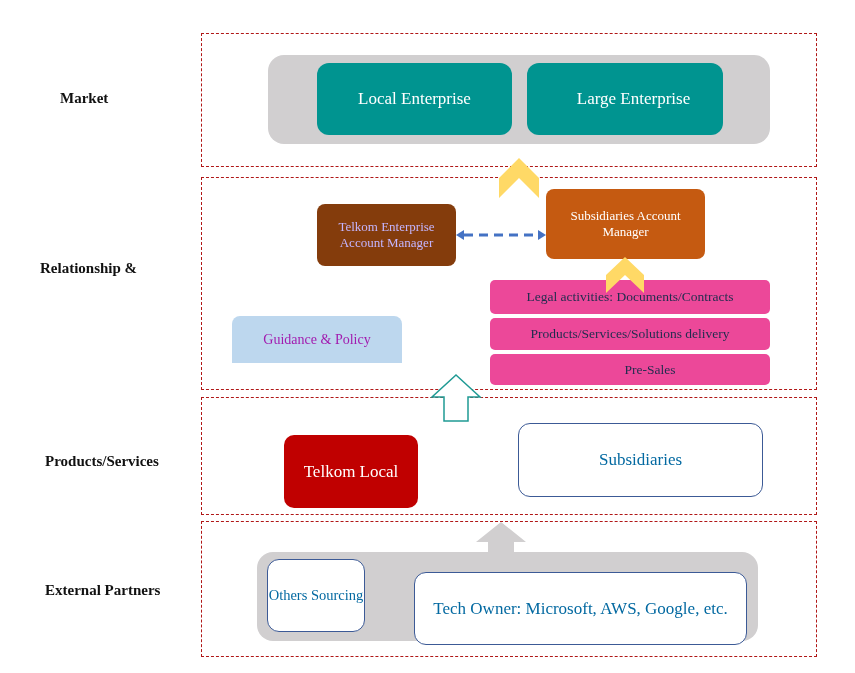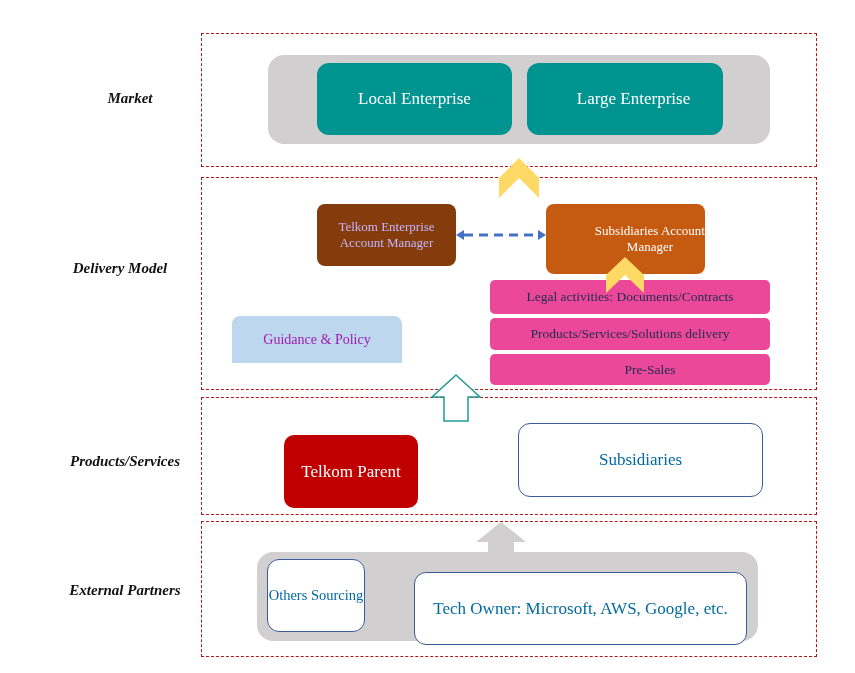--- a/index.html
+++ b/index.html
@@ -1,39 +1,39 @@
 <!DOCTYPE html>
 <html><head>
 <meta charset="utf-8">
 <style>
   html, body { margin: 0; padding: 0; background: #ffffff; }
   body { width: 855px; height: 673px; position: relative; overflow: hidden;
          font-family: "Liberation Serif", "DejaVu Serif", serif; }
   .abs { position: absolute; box-sizing: border-box; }
   .row-label { position: absolute; font-weight: bold; font-size: 15px; color: #111;
-               text-align: center; line-height: 20px; font-style: italic; }
+               text-align: left; line-height: 20px; }
   .band { position: absolute; border: 1.3px dashed #b01717; box-sizing: border-box; }
   .box { position: absolute; box-sizing: border-box; display: flex; align-items: center;
          justify-content: center; text-align: center; }
   .teal { background: #009490; color: #fff; border-radius: 12px; font-size: 17px; }
   .gray-tray { background: #d1cfd0; border-radius: 16px; }
   .brown { background: #843c0c; color: #c4b5fd; border-radius: 8px; font-size: 13px; line-height: 16px; }
   .orange { background: #c55a11; color: #fff; border-radius: 8px; font-size: 13px; line-height: 16px; }
   .green { background: #ec4899; color: #1f2d4e; border-radius: 5px; font-size: 13.5px; }
   .blue { background: #bdd7ee; color: #a21caf; border-radius: 8px 8px 0 0; font-size: 14px; }
   .red { background: #c00000; color: #fff; border-radius: 10px; font-size: 17px; }
   .outline { background: #fff; border: 1.3px solid #3c5a96; color: #0369a1; border-radius: 12px; }
   svg.abs { overflow: visible; }
 </style>
 </head>
 <body>
 
 <div class="row-label" style="left:60px; top:88px; width:140px;">Market</div>
 <div class="row-label" style="left:40px; top:258px; width:160px;">
-  <div>Delivery Model</div>
+  <div>Relationship &amp;</div>
 </div>
 <div class="row-label" style="left:45px; top:451px; width:160px;">Products/Services</div>
 <div class="row-label" style="left:45px; top:580px; width:160px;">External Partners</div>
 
 <div class="band" style="left:201px; top:33px; width:616px; height:134px;"></div>
 <div class="band" style="left:201px; top:177px; width:616px; height:213px;"></div>
 <div class="band" style="left:201px; top:397px; width:616px; height:118px;"></div>
 <div class="band" style="left:201px; top:521px; width:616px; height:136px;"></div>
 
 <div class="abs gray-tray" style="left:268px; top:55px; width:502px; height:89px;"></div>
@@ -43,21 +43,21 @@
 <svg class="abs" style="left:499px; top:158px;" width="40" height="40" viewBox="0 0 40 40">
   <polygon points="20,0 40,20 40,40 20,20 0,40 0,20" fill="#ffd966"></polygon>
 </svg>
 
 <div class="box brown" style="left:317px; top:204px; width:139px; height:62px;">
   <div>
     <div>Telkom Enterprise</div>
     <div>Account Manager</div>
   </div>
 </div>
-<div class="box orange" style="left:546px; top:204px; width:159px; height:70px;justify-content:flex-end;">
+<div class="box orange" style="left:546px; top:189px; width:159px; height:70px;">
   <div>
     <div>Subsidiaries Account</div>
     <div>Manager</div>
   </div>
 </div>
 
 <svg class="abs" style="left:456px; top:229px;" width="90" height="12" viewBox="0 0 90 12">
   <line x1="8" y1="6" x2="82" y2="6" stroke="#4472c4" stroke-width="3" stroke-dasharray="9,6"></line>
   <polygon points="0,6 8,1 8,11" fill="#4472c4"></polygon>
   <polygon points="90,6 82,1 82,11" fill="#4472c4"></polygon>
@@ -70,21 +70,21 @@
 <div class="box green" style="left:490px; top:354px; width:280px; height:31px;padding-left:40px;">Pre-Sales</div>
 
 <svg class="abs" style="left:606px; top:257px;" width="38" height="36" viewBox="0 0 38 36">
   <polygon points="19,0 38,18 38,36 19,18 0,36 0,18" fill="#ffd966"></polygon>
 </svg>
 
 <svg class="abs" style="left:431px; top:374px;" width="50" height="48" viewBox="0 0 50 48">
   <polygon points="25,1 49,23 37,23 37,47 13,47 13,23 1,23" fill="#ffffff" stroke="#1f9a94" stroke-width="1.5"></polygon>
 </svg>
 
-<div class="box red" style="left:284px; top:435px; width:134px; height:73px;">Telkom Parent</div>
+<div class="box red" style="left:284px; top:435px; width:134px; height:73px;">Telkom Local</div>
 <div class="box outline" style="left:518px; top:423px; width:245px; height:74px; font-size:17px;">Subsidiaries</div>
 
 <svg class="abs" style="left:476px; top:522px;" width="50" height="40" viewBox="0 0 50 40">
   <polygon points="25,0 50,20 38,20 38,40 12,40 12,20 0,20" fill="#d1cfd0"></polygon>
 </svg>
 <div class="abs gray-tray" style="left:257px; top:552px; width:501px; height:89px;"></div>
 <div class="box outline" style="left:267px; top:559px; width:98px; height:73px; font-size:14.5px;">Others Sourcing</div>
 <div class="box outline" style="left:414px; top:560px; width:333px; height:73px; font-size:17px;margin-top:12px;">Tech Owner: Microsoft, AWS, Google, etc.</div>
 
 </body></html>

